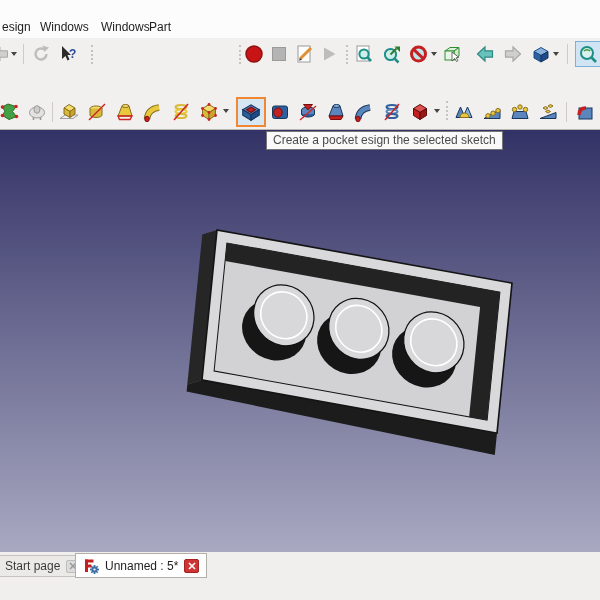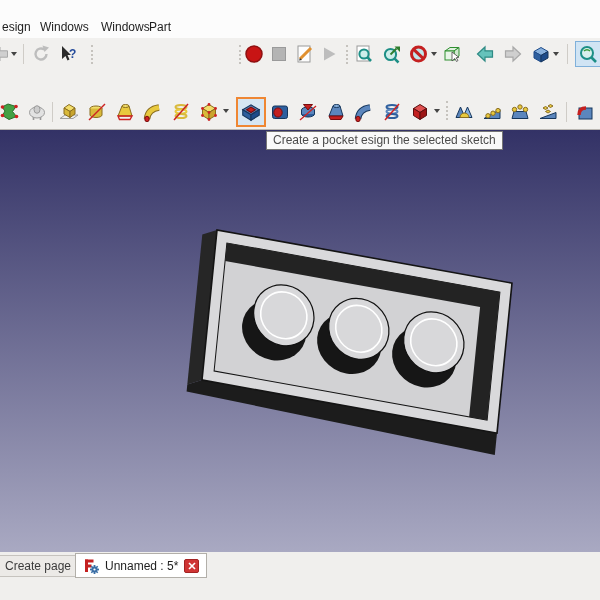--- a/index.html
+++ b/index.html
@@ -386,21 +386,21 @@
           <circle cx="224" cy="72" r="23" fill="none" stroke="#ffffff" stroke-width="1.6"></circle>
         </g>
       </g>
     </svg>
   </div>
 
   <div class="tooltip">Create a pocket esign the selected sketch</div>
 
   <div class="bottombar">
     <div class="tab tab-start">
-      <span>Create page</span>
+      <span>Start page</span>
       <span class="closebox gray">
         <svg width="8" height="8" viewBox="0 0 8 8">
           <line x1="1" y1="1" x2="7" y2="7" stroke="#9a9a9a" stroke-width="1.5"></line>
           <line x1="7" y1="1" x2="1" y2="7" stroke="#9a9a9a" stroke-width="1.5"></line>
         </svg>
       </span>
     </div>
     <div class="tab tab-active">
       <svg width="16" height="16" viewBox="0 0 16 16">
         <rect x="2" y="1.5" width="3" height="12.5" fill="#c42020"></rect>

